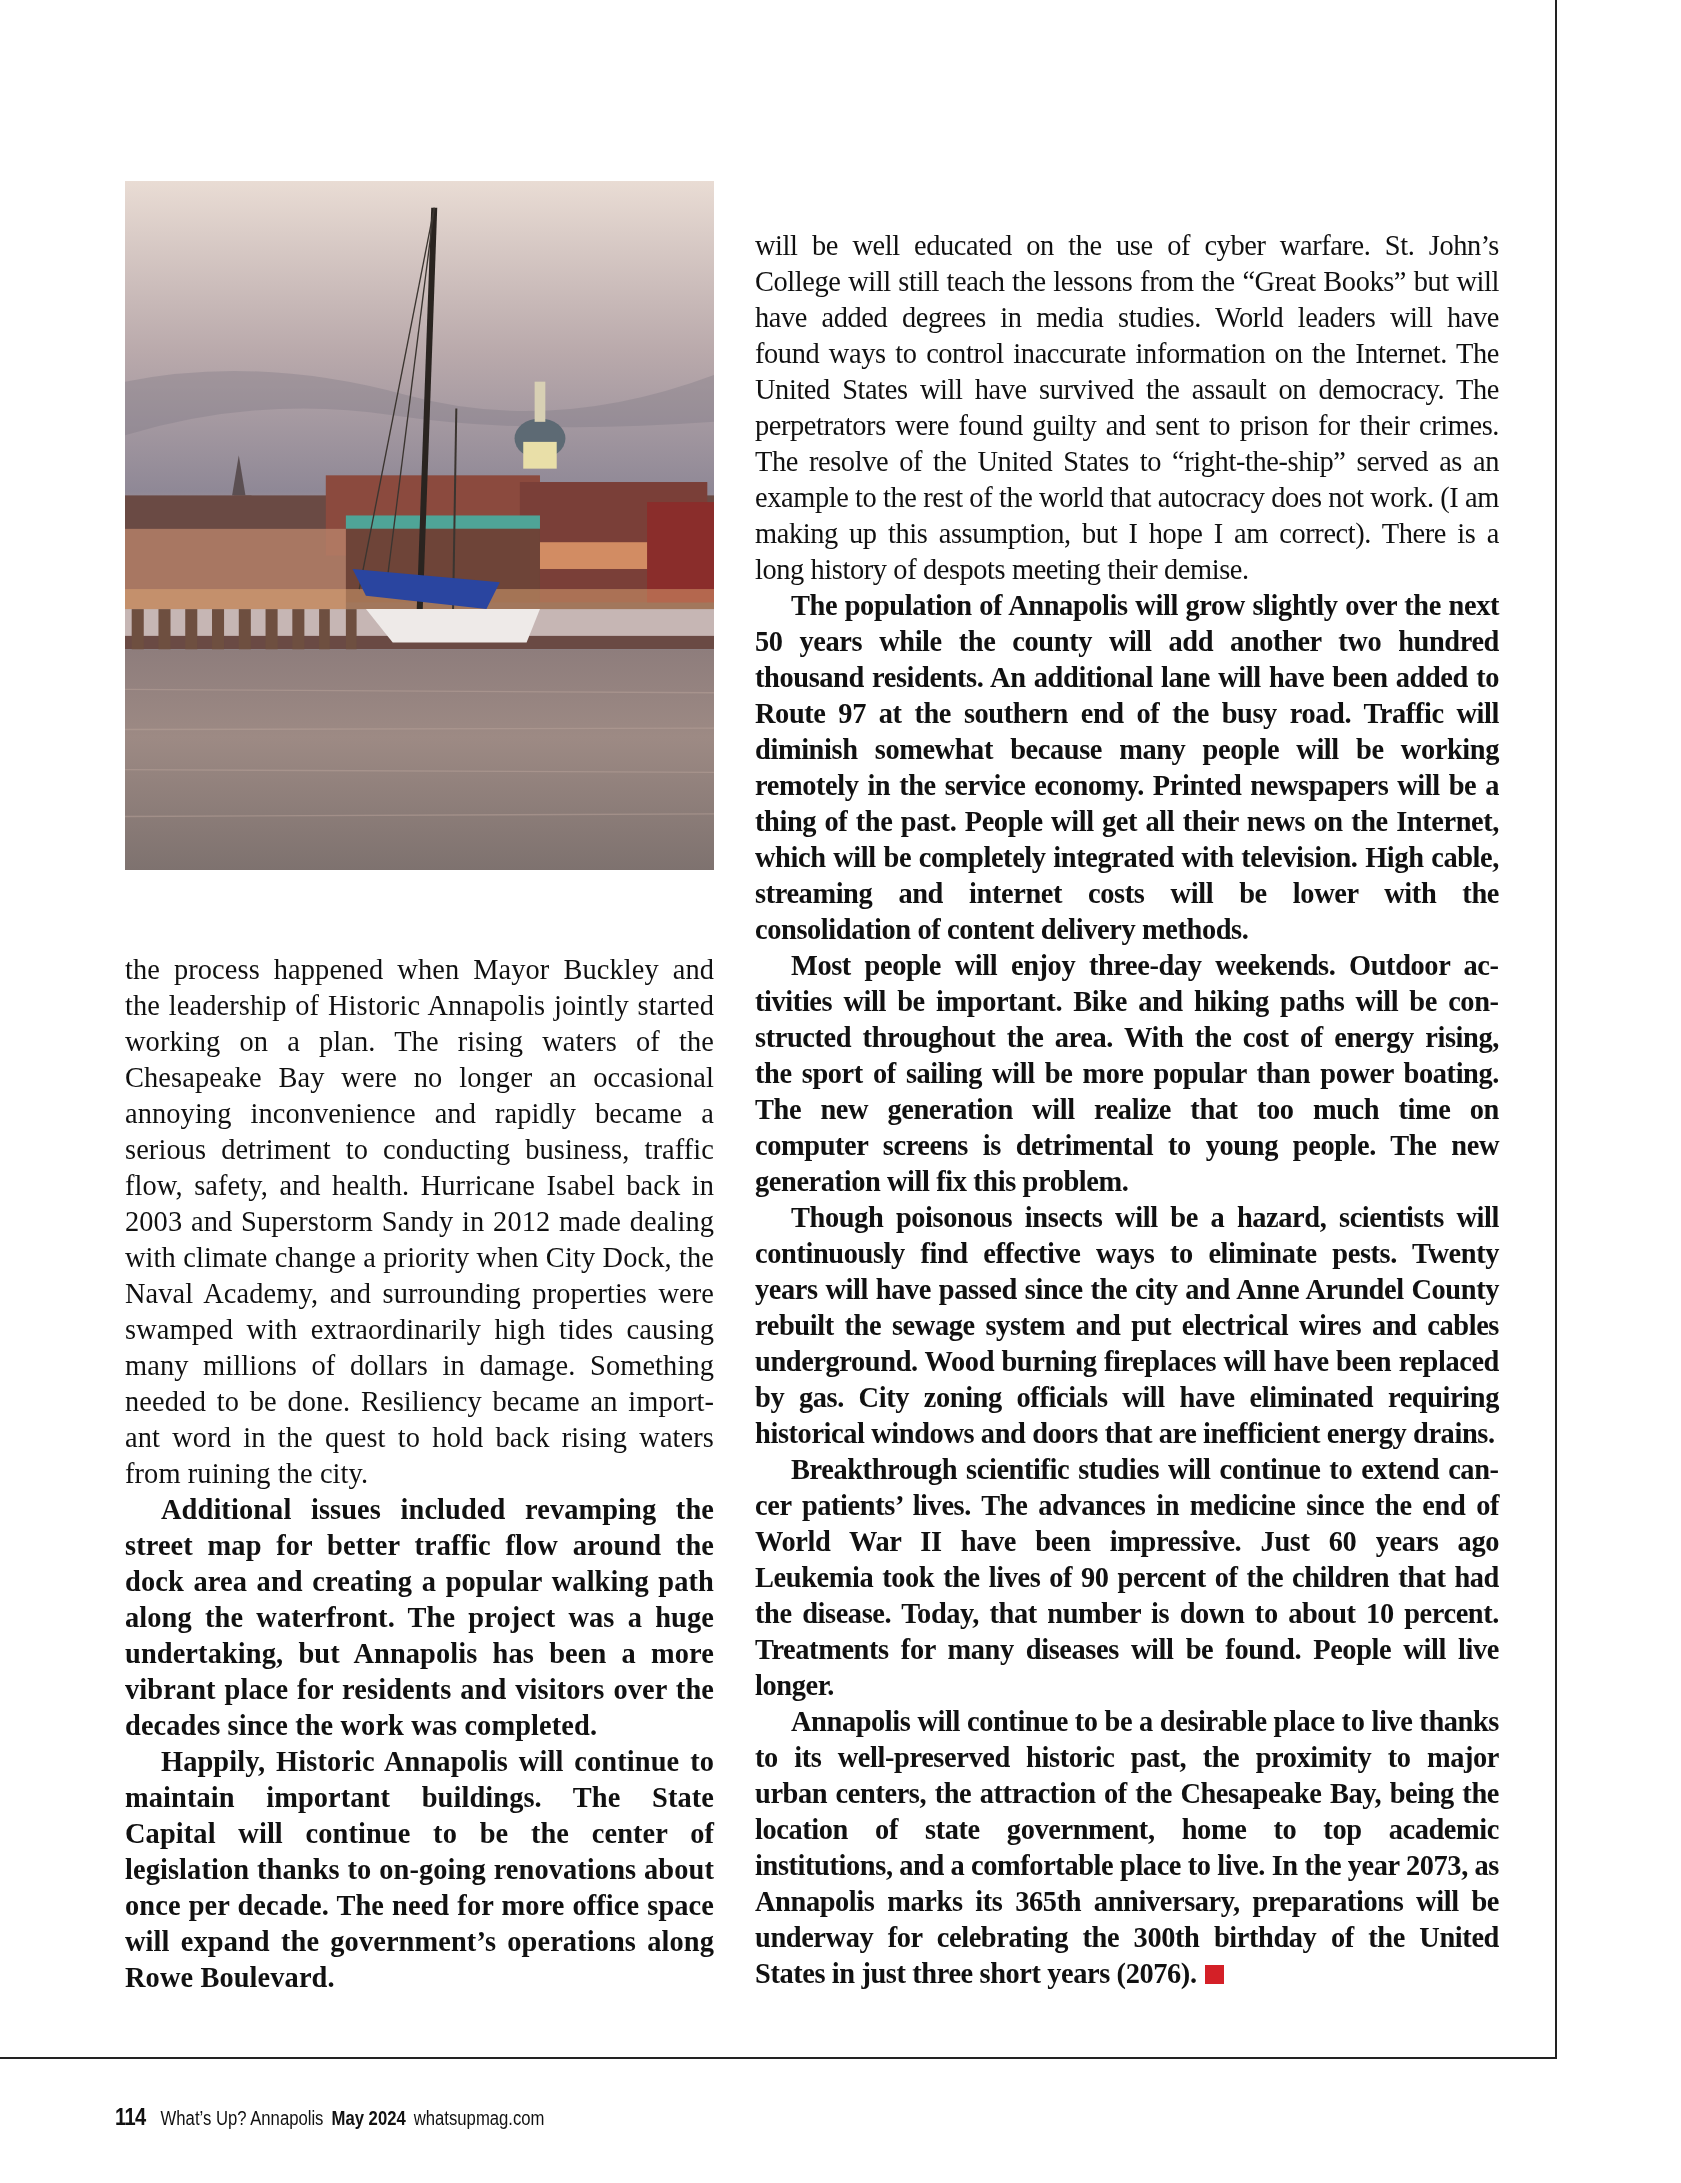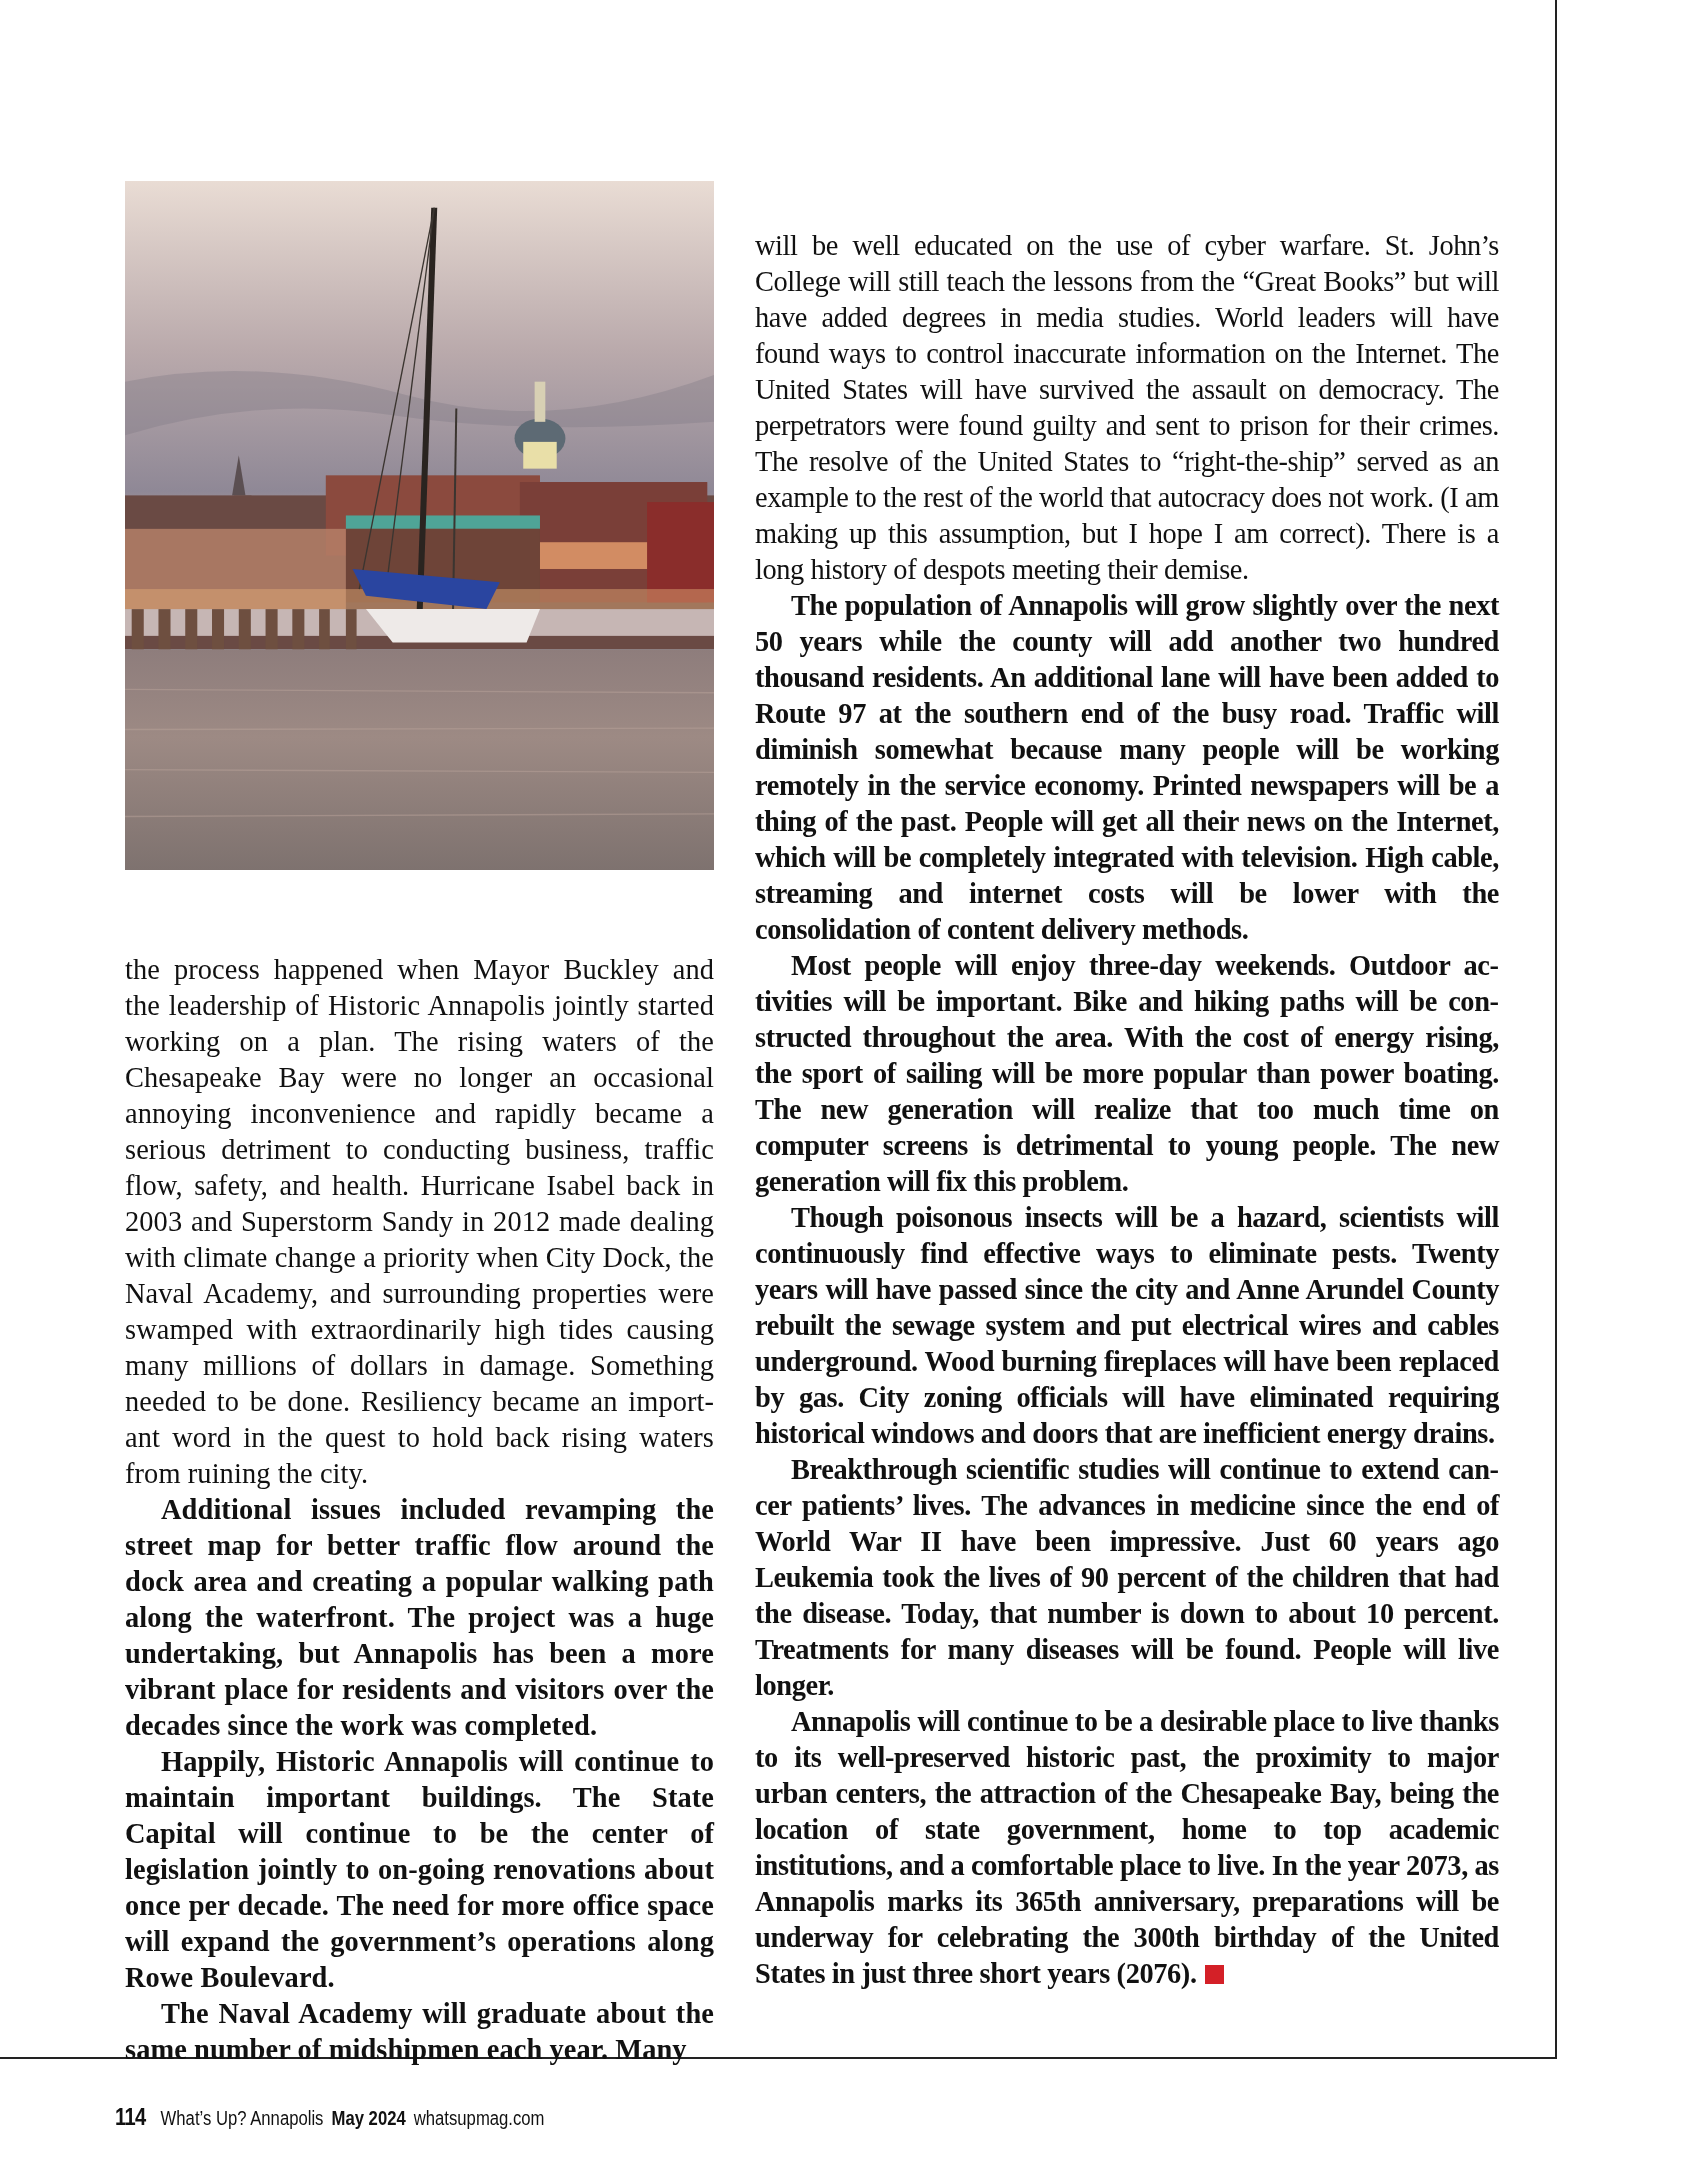--- a/index.html
+++ b/index.html
@@ -83,22 +83,21 @@
         <line x1="0" y1="820" x2="880" y2="818"></line>
       <line x1="0" y1="880" x2="880" y2="884"></line>
         <line x1="0" y1="950" x2="880" y2="946"></line>
     </g>
   </svg>
 </div>
 
 <div class="col col-left">
   <p>the process happened when Mayor Buckley and the leadership of Historic Annapolis jointly start­ed working on a plan. The rising waters of the Chesapeake Bay were no longer an occasional annoying inconvenience and rapidly became a serious detriment to conducting business, traffic flow, safety, and health. Hurricane Isabel back in 2003 and Superstorm Sandy in 2012 made dealing with climate change a priority when City Dock, the Naval Academy, and surrounding properties were swamped with extraordinarily high tides causing many millions of dollars in damage. Something needed to be done. Resiliency became an import­ant word in the quest to hold back rising waters from ruining the city.</p>
   <p class="ind">Additional issues included revamping the street map for better traffic flow around the dock area and creating a popular walking path along the waterfront. The project was a huge undertaking, but Annapolis has been a more vibrant place for residents and visitors over the decades since the work was completed.</p>
-  <p class="ind">Happily, Historic Annapolis will continue to maintain important buildings. The State Capital will continue to be the center of legislation jointly to on-going renovations about once per decade. The need for more office space will expand the government’s operations along Rowe Boulevard.</p>
-  <p class="ind">The Naval Academy will graduate about the same number of midshipmen each year. Many</p>
+  <p class="ind">Happily, Historic Annapolis will continue to maintain important buildings. The State Capital will continue to be the center of legislation thanks to on-going renovations about once per decade. The need for more office space will expand the government’s operations along Rowe Boulevard.</p>
 </div>
 
 <div class="col col-right">
   <p>will be well educated on the use of cyber warfare. St. John’s College will still teach the lessons from the “Great Books” but will have added degrees in media studies. World leaders will have found ways to control inaccurate information on the Internet. The United States will have survived the assault on democracy. The perpetrators were found guilty and sent to prison for their crimes. The resolve of the United States to “right-the-ship” served as an example to the rest of the world that autocracy does not work. (I am making up this assumption, but I hope I am correct). There is a long history of despots meeting their demise.</p>
   <p class="ind">The population of Annapolis will grow slightly over the next 50 years while the county will add another two hundred thousand residents. An additional lane will have been added to Route 97 at the southern end of the busy road. Traffic will diminish somewhat because many people will be working remotely in the service economy.  Printed newspapers will be a thing of the past. People will get all their news on the Internet, which will be completely integrated with television. High cable, streaming and internet costs will be lower with the consolidation of content delivery methods.</p>
   <p class="ind">Most people will enjoy three-day weekends. Outdoor ac­tivities will be important. Bike and hiking paths will be con­structed throughout the area. With the cost of energy rising, the sport of sailing will be more popular than power boating. The new generation will realize that too much time on computer screens is detrimental to young people. The new generation will fix this problem.</p>
   <p class="ind">Though poisonous insects will be a hazard, scientists will continuously find effective ways to eliminate pests. Twenty years will have passed since the city and Anne Arundel County rebuilt the sewage system and put electrical wires and cables underground. Wood burning fireplaces will have been replaced by gas. City zoning officials will have eliminated requiring historical windows and doors that are inefficient energy drains.</p>
   <p class="ind">Breakthrough scientific studies will continue to extend can­cer patients’ lives. The advances in medicine since the end of World War II have been impressive. Just 60 years ago Leukemia took the lives of 90 percent of the children that had the disease. Today, that number is down to about 10 percent. Treatments for many diseases will be found. People will live longer.</p>
   <p class="ind"><span>Annapolis will continue to be a desirable place to live thanks to its well-preserved historic past, the proximity to major urban centers, the attraction of the Chesapeake Bay, being the location of state government, home to top academic institutions, and a comfortable place to live. In the year 2073, as Annapolis marks its 365th anniversary, preparations will be underway for celebrating the 300th birthday of the United States in just three short years (2076).</span><span class="endmark" style="background: rgb(212, 32, 39);"></span></p>
 </div>

